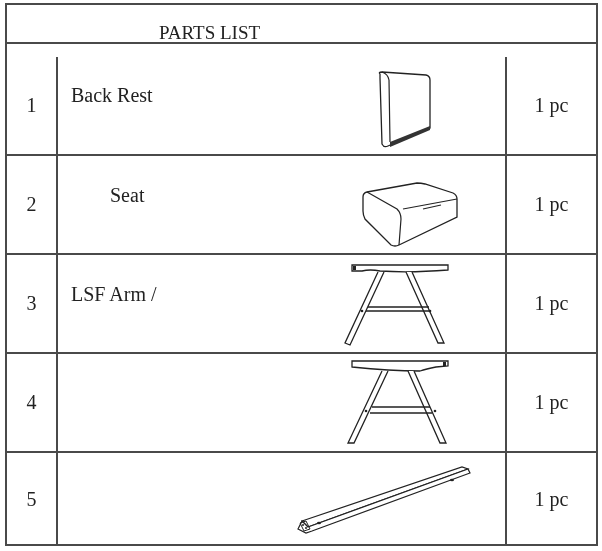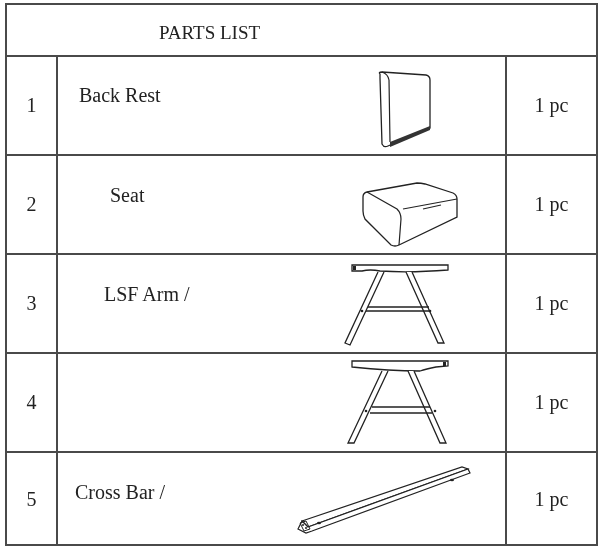--- a/index.html
+++ b/index.html
@@ -1,20 +1,20 @@
 <!DOCTYPE html>
 <html><head>
 <meta charset="utf-8">
 <style>
   html, body { margin:0; padding:0; background:#ffffff; }
   body { width:602px; height:551px; position:relative; overflow:hidden;
          font-family:"Liberation Serif", "DejaVu Serif", serif; color:#222; }
   .tbl { position:absolute; left:5px; top:3px; width:593px; height:543px;
          border:2px solid #4a4a4a; box-sizing:border-box; }
-  .hdr { position:absolute; left:0; top:0; right:0; height:52px;
+  .hdr { position:absolute; left:0; top:0; right:0; height:39px;
          border-bottom:2px solid #4a4a4a; box-sizing:border-box; }
   .hdr-title { position:absolute; left:152px; top:17px; font-size:19px; }
   .row { position:absolute; left:0; right:0; height:99px;
          border-bottom:2px solid #4a4a4a; box-sizing:border-box; }
   .row.last { border-bottom:none; }
   .num { position:absolute; left:0; width:51px; top:0; bottom:0;
          border-right:2px solid #4a4a4a; box-sizing:border-box;
          display:flex; align-items:center; justify-content:center; font-size:20px; }
   .desc { position:absolute; left:51px; width:449px; top:0; bottom:0;
           border-right:2px solid #4a4a4a; box-sizing:border-box; }
@@ -28,21 +28,21 @@
 <body>
 
 <div class="tbl">
   <div class="hdr">
     <span class="hdr-title">PARTS LIST</span>
   </div>
 
   <div class="row" style="top:52px;">
     <div class="num">1</div>
     <div class="desc">
-      <span class="name" style="left:21px;top:27px;">Back Rest</span>
+      <span class="name" style="left:13px;top:27px;">Back Rest</span>
       <svg class="art" style="left:318px;top:13px;" width="60" height="80">
         <path d="M4,4 Q2,2 6,2 L50,5 Q54,6 54,10 L54,58 L12,76 Q8,78 6,74 L4,8 Z" fill="#fff" stroke="#222" stroke-width="1.3"></path>
         <path d="M6,2 Q12,4 13,10 L14,72" fill="none" stroke="#222" stroke-width="1.2"></path>
         <path d="M14,72 L54,56 L54,60 L14,77 Z" fill="#333"></path>
       </svg>
     </div>
     <div class="qty">1 pc</div>
   </div>
 
   <div class="row" style="top:151px;">
@@ -55,21 +55,21 @@
         <path d="M42,26 L96,16" fill="none" stroke="#222" stroke-width="1.2"></path>
         <path d="M62,26 L80,22" fill="none" stroke="#222" stroke-width="1.1"></path>
       </svg>
     </div>
     <div class="qty">1 pc</div>
   </div>
 
   <div class="row" style="top:250px;">
     <div class="num">3</div>
     <div class="desc">
-      <span class="name" style="left:13px;top:28px;margin-left:33px;">LSF Arm /</span>
+      <span class="name" style="left:13px;top:28px;">LSF Arm /</span>
       <svg class="art" style="left:282px;top:8px;" width="112" height="86">
         <path d="M12,2 L108,2 L108,7 Q70,10 40,8 Q30,6 22,8 L12,8 Z" fill="#fff" stroke="#222" stroke-width="1.3"></path>
         <rect x="13" y="3" width="3" height="4" fill="#222"></rect>
         <path d="M38,9 L5,80 L10,82 L44,9" fill="#fff" stroke="#222" stroke-width="1.3"></path>
         <path d="M66,9 L98,80 L104,80 L72,9" fill="#fff" stroke="#222" stroke-width="1.3"></path>
         <path d="M28,44 L89,44 M26,48 L91,48" stroke="#222" stroke-width="1.3"></path>
         <circle cx="22" cy="48" r="1.3" fill="#222"></circle>
           <circle cx="90" cy="48" r="1.3" fill="#222"></circle>
       </svg>
     </div>
@@ -88,21 +88,20 @@
         <circle cx="26" cy="52" r="1.3" fill="#222"></circle>
           <circle cx="95" cy="52" r="1.3" fill="#222"></circle>
       </svg>
     </div>
     <div class="qty">1 pc</div>
   </div>
 
   <div class="row last" style="top:448px;height:93px;">
     <div class="num">5</div>
     <div class="desc">
-      <span class="name" style="left:17px;top:28px;">Cross Bar /</span>
       <svg class="art" style="left:234px;top:12px;" width="180" height="72">
         <path d="M10,56 L170,2 L176,4 L16,62 Z" fill="#fff" stroke="#222" stroke-width="1.2"></path>
         <path d="M16,62 L176,4 L178,8 L20,66 L14,68 L6,64 L10,56 Z" fill="#fff" stroke="#222" stroke-width="1.2"></path>
         <path d="M8,58 L14,56 L18,64 L12,66 Z" fill="none" stroke="#222" stroke-width="1"></path>
         <circle cx="11" cy="60" r="1" fill="#222"></circle>
           <circle cx="14" cy="63" r="1" fill="#222"></circle>
         <ellipse cx="27" cy="58" rx="2" ry="1.2" fill="#222"></ellipse>
         <ellipse cx="160" cy="15" rx="2" ry="1.2" fill="#222"></ellipse>
       </svg>
     </div>

